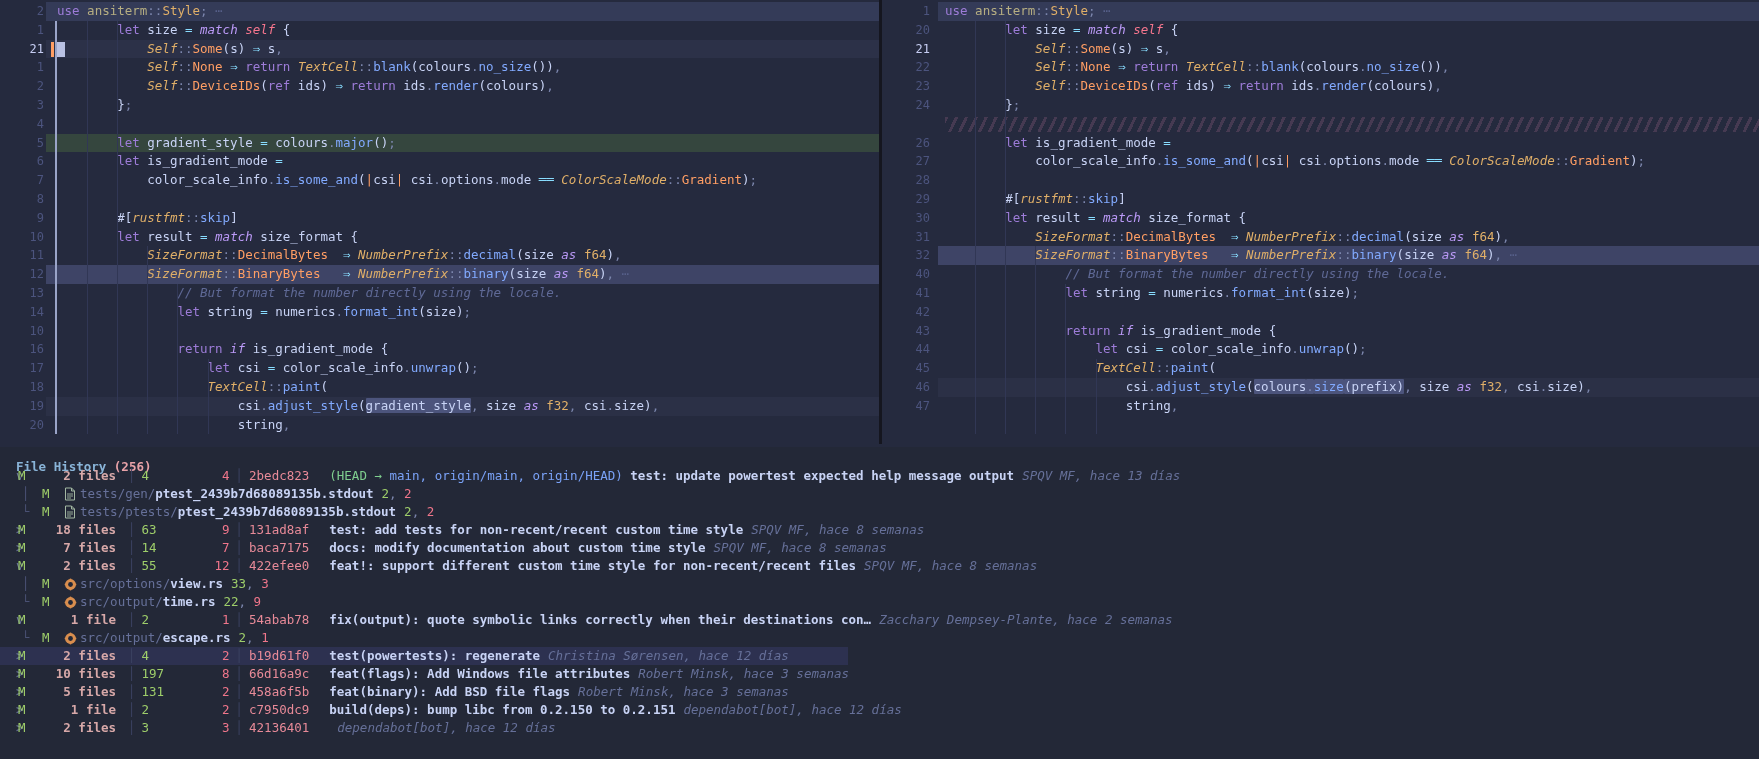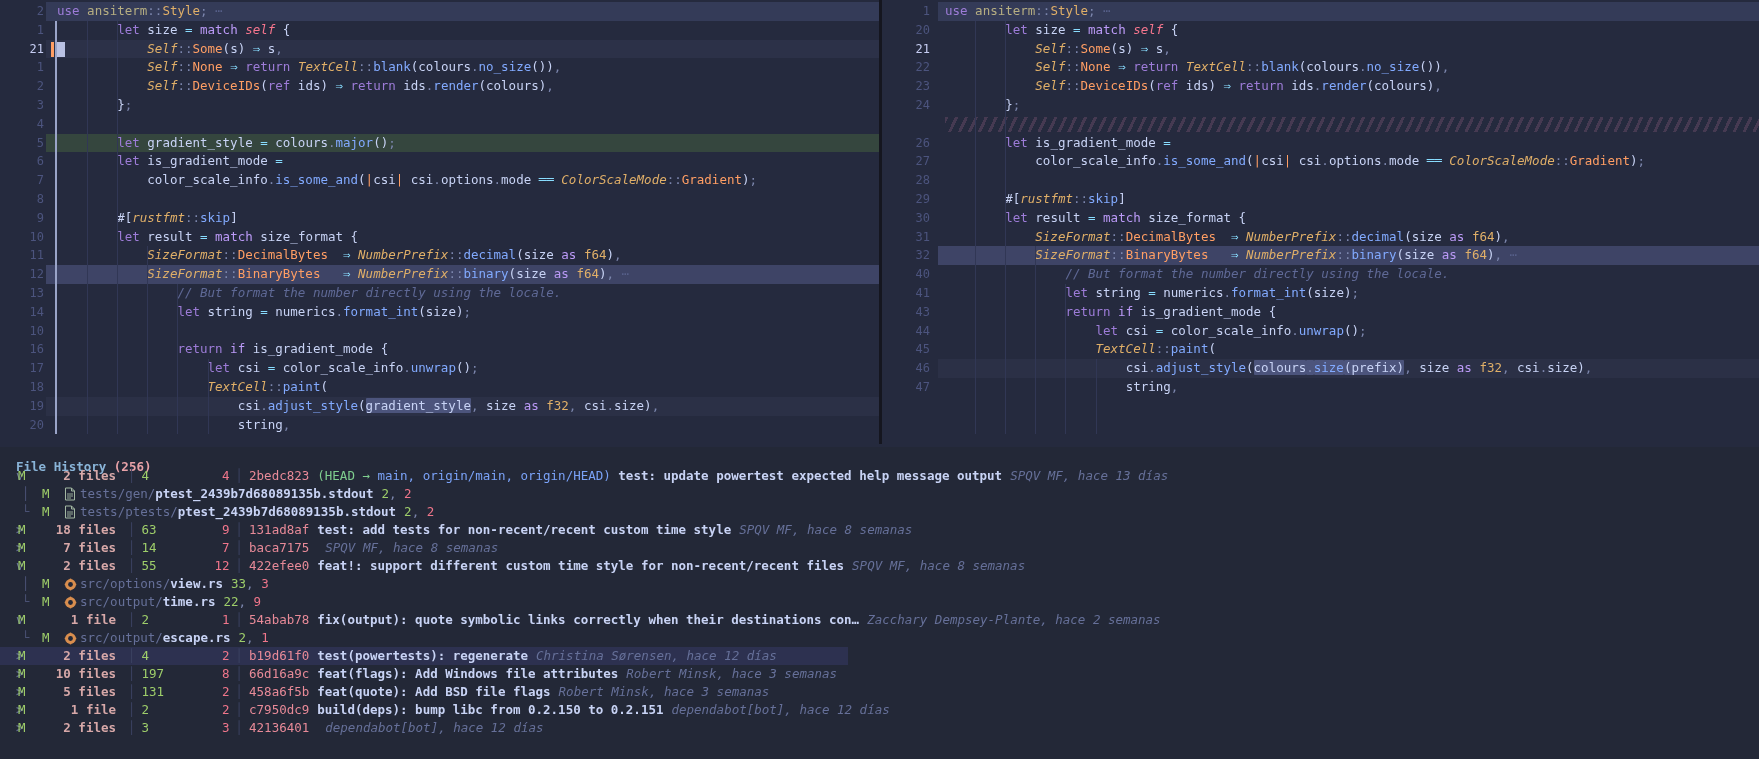--- a/index.html
+++ b/index.html
@@ -36,21 +36,21 @@
   #pane-left .band{left:46px}
   #pane-right .band{left:56px}
   .crow.fold .band{left:0;background:var(--fold)}
   .crow.cur  .band{left:0;background:var(--cur)}
   .crow.del  .band{background:var(--del)}
   .crow.chg  .band{background:var(--chg)}
   .crow.sub  .band{background:var(--sub)}
   .stripefill{position:absolute;top:2px;bottom:2px;right:0;
     background:repeating-linear-gradient(115deg,var(--stripe) 0 3px,transparent 3px 9px)}
   #pane-right .stripefill{left:63px}
-  .tk.ws{color:var(--fg)} .tk.kw{color:var(--kw)} .tk.ct{color:var(--ct);}
+  .tk.ws{color:var(--fg)} .tk.kw{color:var(--kw)} .tk.ct{color:var(--ct);font-style:italic}
   .tk.sf{color:var(--sf);font-style:italic} .tk.ty{color:var(--ty);font-style:italic}
   .tk.t2{color:var(--ty)} .tk.md{color:var(--md);} .tk.vr{color:var(--vr)}
   .tk.fn{color:var(--fn)} .tk.id{color:var(--fg)} .tk.pn{color:var(--pn)} .tk.op{color:var(--op)}
   .tk.o2{color:var(--vr)} .tk.cm{color:var(--cm);font-style:italic} .tk.fm{color:var(--fm)}
   .tk.hl{background:var(--word);border-radius:1px}
   .guide{position:absolute;width:1px;background:var(--guide)}
   #scopebar{position:absolute;left:55px;width:2px;background:var(--scope)}
   #cursorblock{position:absolute;left:57px;width:8px;height:15px;background:var(--cursor)}
   #cursorsliver{position:absolute;left:51px;width:3px;height:15px;background:var(--vr)}
   
@@ -58,21 +58,21 @@
   #hist-title{height:20px;line-height:20px;padding:10px 0 4px 16px;font-weight:bold}
   #hist-title .t{color:var(--title)} #hist-title .c{color:var(--count)}
   .hrow{position:relative;height:18px;line-height:18px;white-space:pre;display:flex;align-items:center}
   .hrow.sel{background:linear-gradient(to right,var(--sel) 0 848px,transparent 848px)}
   .hrow .chev{display:inline-block;width:18px;padding-left:16px;color:var(--chev)}
   .hrow .st{display:inline-block;width:22px;color:var(--green)}
   .hrow .files{display:inline-block;width:76px;text-align:right;color:var(--rose);font-weight:bold;margin-right:6px}
   .hrow .pipe{color:var(--pipe);padding:0 6px}
   .hrow .adds{display:inline-block;width:50px;color:var(--green)}
   .hrow .dels{display:inline-block;width:38px;text-align:right;color:var(--red)}
-  .hrow .hash{color:var(--hash);margin-right:8px}
+  .hrow .hash{color:var(--hash);margin-right:20px}
   .hrow .deco-h{color:var(--teal)} .hrow .deco-b{color:var(--blue)}
   .hrow .subj{color:var(--fg);font-weight:600}
   .hrow .meta{color:var(--meta);font-style:italic;margin-left:8px}
   .hrow .conn{display:inline-block;width:20px;margin-left:22px;color:var(--conn)}
   .hrow .fst{display:inline-block;width:22px;color:var(--green)}
   .hrow .ficon{display:inline-flex;width:16px;align-items:center}
   .hrow .dir{color:var(--meta);}
   .hrow .fname{color:var(--fg);font-weight:600}
   .hrow .fadds{color:var(--green);margin-left:8px}
   .hrow .fcomma{color:var(--pn)}
@@ -129,20 +129,21 @@
         <div class="crow"><div class="stripefill"></div><span class="ln"></span><span class="code"></span></div>
         <div class="crow"><span class="ln">26</span><span class="code"><span class="tk ws">        </span><span class="tk kw">let</span><span class="tk ws"> </span><span class="tk id">is_gradient_mode</span><span class="tk ws"> </span><span class="tk op">=</span></span></div>
         <div class="crow"><span class="ln">27</span><span class="code"><span class="tk ws">            </span><span class="tk id">color_scale_info</span><span class="tk pn">.</span><span class="tk fn">is_some_and</span><span class="tk id">(</span><span class="tk o2">|</span><span class="tk id">csi</span><span class="tk o2">|</span><span class="tk ws"> </span><span class="tk id">csi</span><span class="tk pn">.</span><span class="tk id">options</span><span class="tk pn">.</span><span class="tk id">mode</span><span class="tk ws"> </span><span class="tk op">══</span><span class="tk ws"> </span><span class="tk ty">ColorScaleMode</span><span class="tk pn">::</span><span class="tk vr">Gradient</span><span class="tk id">)</span><span class="tk pn">;</span></span></div>
         <div class="crow"><span class="ln">28</span><span class="code"></span></div>
         <div class="crow"><span class="ln">29</span><span class="code"><span class="tk ws">        </span><span class="tk id">#[</span><span class="tk ty">rustfmt</span><span class="tk pn">::</span><span class="tk fn">skip</span><span class="tk id">]</span></span></div>
         <div class="crow"><span class="ln">30</span><span class="code"><span class="tk ws">        </span><span class="tk kw">let</span><span class="tk ws"> </span><span class="tk id">result</span><span class="tk ws"> </span><span class="tk op">=</span><span class="tk ws"> </span><span class="tk ct">match</span><span class="tk ws"> </span><span class="tk id">size_format</span><span class="tk ws"> </span><span class="tk id">{</span></span></div>
         <div class="crow"><span class="ln">31</span><span class="code"><span class="tk ws">            </span><span class="tk ty">SizeFormat</span><span class="tk pn">::</span><span class="tk vr">DecimalBytes</span><span class="tk ws">  </span><span class="tk op">⇒</span><span class="tk ws"> </span><span class="tk ty">NumberPrefix</span><span class="tk pn">::</span><span class="tk fn">decimal</span><span class="tk id">(</span><span class="tk id">size</span><span class="tk ws"> </span><span class="tk ct">as</span><span class="tk ws"> </span><span class="tk t2">f64</span><span class="tk id">)</span><span class="tk pn">,</span></span></div>
         <div class="crow chg"><div class="band"></div><span class="ln">32</span><span class="code"><span class="tk ws">            </span><span class="tk ty">SizeFormat</span><span class="tk pn">::</span><span class="tk vr">BinaryBytes</span><span class="tk ws">   </span><span class="tk op">⇒</span><span class="tk ws"> </span><span class="tk ty">NumberPrefix</span><span class="tk pn">::</span><span class="tk fn">binary</span><span class="tk id">(</span><span class="tk id">size</span><span class="tk ws"> </span><span class="tk ct">as</span><span class="tk ws"> </span><span class="tk t2">f64</span><span class="tk id">)</span><span class="tk pn">,</span><span class="tk ws"> </span><span class="tk fm">⋯</span></span></div>
         <div class="crow"><span class="ln">40</span><span class="code"><span class="tk ws">                </span><span class="tk cm">// But format the number directly using the locale.</span></span></div>
         <div class="crow"><span class="ln">41</span><span class="code"><span class="tk ws">                </span><span class="tk kw">let</span><span class="tk ws"> </span><span class="tk id">string</span><span class="tk ws"> </span><span class="tk op">=</span><span class="tk ws"> </span><span class="tk id">numerics</span><span class="tk pn">.</span><span class="tk fn">format_int</span><span class="tk id">(size)</span><span class="tk pn">;</span></span></div>
+        <div class="crow"><span class="ln">42</span><span class="code"></span></div>
         <div class="crow"><span class="ln">43</span><span class="code"><span class="tk ws">                </span><span class="tk kw">return</span><span class="tk ws"> </span><span class="tk ct">if</span><span class="tk ws"> </span><span class="tk id">is_gradient_mode</span><span class="tk ws"> </span><span class="tk id">{</span></span></div>
         <div class="crow"><span class="ln">44</span><span class="code"><span class="tk ws">                    </span><span class="tk kw">let</span><span class="tk ws"> </span><span class="tk id">csi</span><span class="tk ws"> </span><span class="tk op">=</span><span class="tk ws"> </span><span class="tk id">color_scale_info</span><span class="tk pn">.</span><span class="tk fn">unwrap</span><span class="tk id">()</span><span class="tk pn">;</span></span></div>
         <div class="crow"><span class="ln">45</span><span class="code"><span class="tk ws">                    </span><span class="tk ty">TextCell</span><span class="tk pn">::</span><span class="tk fn">paint</span><span class="tk id">(</span></span></div>
         <div class="crow sub"><div class="band"></div><span class="ln">46</span><span class="code"><span class="tk ws">                        </span><span class="tk id">csi</span><span class="tk pn">.</span><span class="tk fn">adjust_style</span><span class="tk id">(</span><span class="tk id hl">colours</span><span class="tk pn hl">.</span><span class="tk fn hl">size</span><span class="tk id hl">(prefix)</span><span class="tk pn">,</span><span class="tk ws"> </span><span class="tk id">size</span><span class="tk ws"> </span><span class="tk ct">as</span><span class="tk ws"> </span><span class="tk t2">f32</span><span class="tk pn">,</span><span class="tk ws"> </span><span class="tk id">csi</span><span class="tk pn">.</span><span class="tk id">size</span><span class="tk id">)</span><span class="tk pn">,</span></span></div>
         <div class="crow"><span class="ln">47</span><span class="code"><span class="tk ws">                        </span><span class="tk id">string</span><span class="tk pn">,</span></span></div>
         <div class="guide" style="left: 93.12px; top: 20.8px; height: 413.6px;"></div>
         <div class="guide" style="left: 123.24px; top: 20.8px; height: 413.6px;"></div>
         <div class="guide" style="left: 153.36px; top: 246.4px; height: 188px;"></div>
         <div class="guide" style="left: 183.48px; top: 284px; height: 150.4px;"></div>
         <div class="guide" style="left: 213.6px; top: 359.2px; height: 75.2px;"></div>
@@ -156,21 +157,21 @@
               <path d="M1.5 1h6l3 3v9h-9z" fill="none" stroke="#a3b8a3" stroke-width="1"></path>
               <path d="M7.5 1v3h3" fill="none" stroke="#a3b8a3" stroke-width="1"></path>
               <path d="M3 7h6M3 9h6M3 11h4" stroke="#a3b8a3" stroke-width="0.9"></path>
             </svg></span><span class="dir">tests/gen/</span><span class="fname">ptest_2439b7d68089135b.stdout</span><span class="fadds">2</span><span class="fcomma">, </span><span class="fdels">2</span></div>
         <div class="hrow"><span class="conn">└</span><span class="fst">M</span><span class="ficon"><svg width="12" height="14" viewBox="0 0 12 14">
               <path d="M1.5 1h6l3 3v9h-9z" fill="none" stroke="#a3b8a3" stroke-width="1"></path>
               <path d="M7.5 1v3h3" fill="none" stroke="#a3b8a3" stroke-width="1"></path>
               <path d="M3 7h6M3 9h6M3 11h4" stroke="#a3b8a3" stroke-width="0.9"></path>
             </svg></span><span class="dir">tests/ptests/</span><span class="fname">ptest_2439b7d68089135b.stdout</span><span class="fadds">2</span><span class="fcomma">, </span><span class="fdels">2</span></div>
         <div class="hrow"><span class="chev">&gt;</span><span class="st">M</span><span class="files">18 files</span><span class="pipe">│</span><span class="adds">63</span><span class="dels">9</span><span class="pipe">│</span><span class="hash">131ad8af</span><span class="subj">test: add tests for non-recent/recent custom time style</span><span class="meta">SPQV MF, hace 8 semanas</span></div>
-        <div class="hrow"><span class="chev">&gt;</span><span class="st">M</span><span class="files">7 files</span><span class="pipe">│</span><span class="adds">14</span><span class="dels">7</span><span class="pipe">│</span><span class="hash">baca7175</span><span class="meta">SPQV MF, hace 8 semanas</span></div>
+        <div class="hrow"><span class="chev">&gt;</span><span class="st">M</span><span class="files">7 files</span><span class="pipe">│</span><span class="adds">14</span><span class="dels">7</span><span class="pipe">│</span><span class="hash">baca7175</span><span class="subj">docs: modify documentation about custom time style</span><span class="meta">SPQV MF, hace 8 semanas</span></div>
         <div class="hrow"><span class="chev">v</span><span class="st">M</span><span class="files">2 files</span><span class="pipe">│</span><span class="adds">55</span><span class="dels">12</span><span class="pipe">│</span><span class="hash">422efee0</span><span class="subj">feat!: support different custom time style for non-recent/recent files</span><span class="meta">SPQV MF, hace 8 semanas</span></div>
         <div class="hrow"><span class="conn">│</span><span class="fst">M</span><span class="ficon"><svg width="13" height="13" viewBox="0 0 13 13">
               <circle cx="6.5" cy="6.5" r="5.4" fill="#d98e4e"></circle>
               <circle cx="6.5" cy="6.5" r="2.4" fill="#232837"></circle>
               <circle cx="6.5" cy="1.4" r="1" fill="#d98e4e"></circle>
               <circle cx="11.4" cy="6.5" r="1" fill="#d98e4e"></circle>
               <circle cx="6.5" cy="11.6" r="1" fill="#d98e4e"></circle>
               <circle cx="1.6" cy="6.5" r="1" fill="#d98e4e"></circle>
             </svg></span><span class="dir">src/options/</span><span class="fname">view.rs</span><span class="fadds">33</span><span class="fcomma">, </span><span class="fdels">3</span></div>
         <div class="hrow"><span class="conn">└</span><span class="fst">M</span><span class="ficon"><svg width="13" height="13" viewBox="0 0 13 13">
@@ -185,18 +186,18 @@
         <div class="hrow"><span class="conn">└</span><span class="fst">M</span><span class="ficon"><svg width="13" height="13" viewBox="0 0 13 13">
               <circle cx="6.5" cy="6.5" r="5.4" fill="#d98e4e"></circle>
               <circle cx="6.5" cy="6.5" r="2.4" fill="#232837"></circle>
               <circle cx="6.5" cy="1.4" r="1" fill="#d98e4e"></circle>
               <circle cx="11.4" cy="6.5" r="1" fill="#d98e4e"></circle>
               <circle cx="6.5" cy="11.6" r="1" fill="#d98e4e"></circle>
               <circle cx="1.6" cy="6.5" r="1" fill="#d98e4e"></circle>
             </svg></span><span class="dir">src/output/</span><span class="fname">escape.rs</span><span class="fadds">2</span><span class="fcomma">, </span><span class="fdels">1</span></div>
         <div class="hrow sel"><span class="chev">&gt;</span><span class="st">M</span><span class="files">2 files</span><span class="pipe">│</span><span class="adds">4</span><span class="dels">2</span><span class="pipe">│</span><span class="hash">b19d61f0</span><span class="subj">test(powertests): regenerate</span><span class="meta">Christina Sørensen, hace 12 días</span></div>
         <div class="hrow"><span class="chev">&gt;</span><span class="st">M</span><span class="files">10 files</span><span class="pipe">│</span><span class="adds">197</span><span class="dels">8</span><span class="pipe">│</span><span class="hash">66d16a9c</span><span class="subj">feat(flags): Add Windows file attributes</span><span class="meta">Robert Minsk, hace 3 semanas</span></div>
-        <div class="hrow"><span class="chev">&gt;</span><span class="st">M</span><span class="files">5 files</span><span class="pipe">│</span><span class="adds">131</span><span class="dels">2</span><span class="pipe">│</span><span class="hash">458a6f5b</span><span class="subj">feat(quote): Add BSD file flags</span><span class="meta">Robert Minsk, hace 3 semanas</span></div>
+        <div class="hrow"><span class="chev">&gt;</span><span class="st">M</span><span class="files">5 files</span><span class="pipe">│</span><span class="adds">131</span><span class="dels">2</span><span class="pipe">│</span><span class="hash">458a6f5b</span><span class="subj">feat(binary): Add BSD file flags</span><span class="meta">Robert Minsk, hace 3 semanas</span></div>
         <div class="hrow"><span class="chev">&gt;</span><span class="st">M</span><span class="files">1 file</span><span class="pipe">│</span><span class="adds">2</span><span class="dels">2</span><span class="pipe">│</span><span class="hash">c7950dc9</span><span class="subj">build(deps): bump libc from 0.2.150 to 0.2.151</span><span class="meta">dependabot[bot], hace 12 días</span></div>
         <div class="hrow"><span class="chev">&gt;</span><span class="st">M</span><span class="files">2 files</span><span class="pipe">│</span><span class="adds">3</span><span class="dels">3</span><span class="pipe">│</span><span class="hash">42136401</span><span class="meta">dependabot[bot], hace 12 días</span></div>
       </div>
   </div>
 </div>
 
 </body></html>

